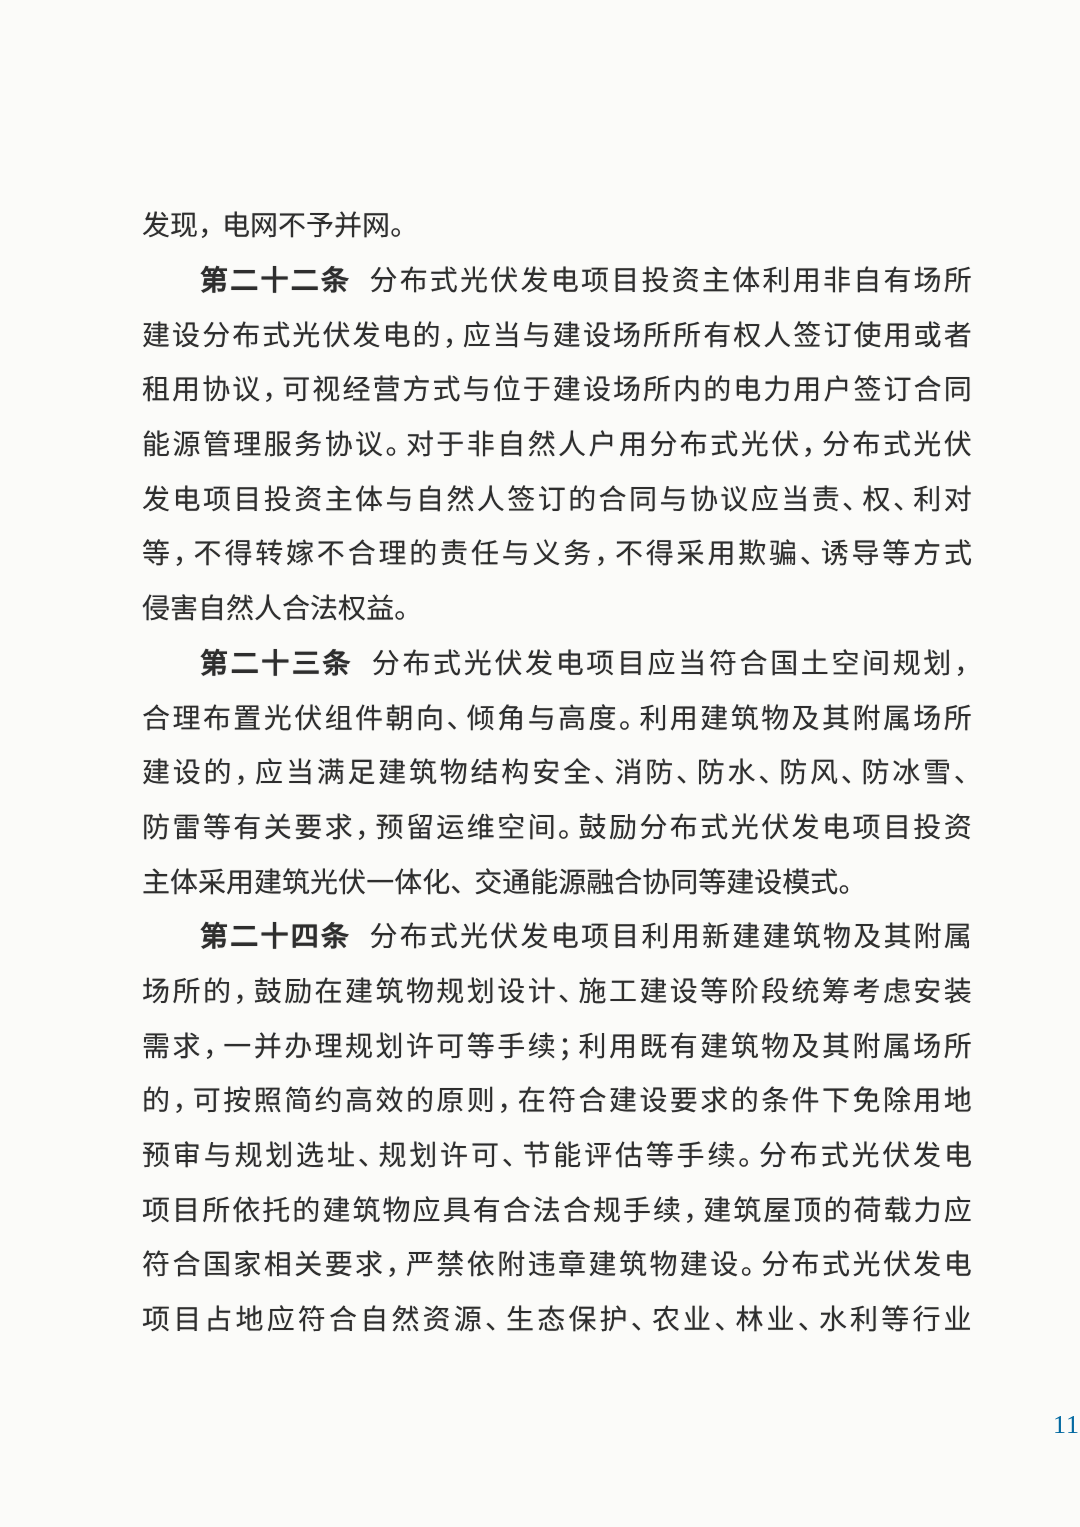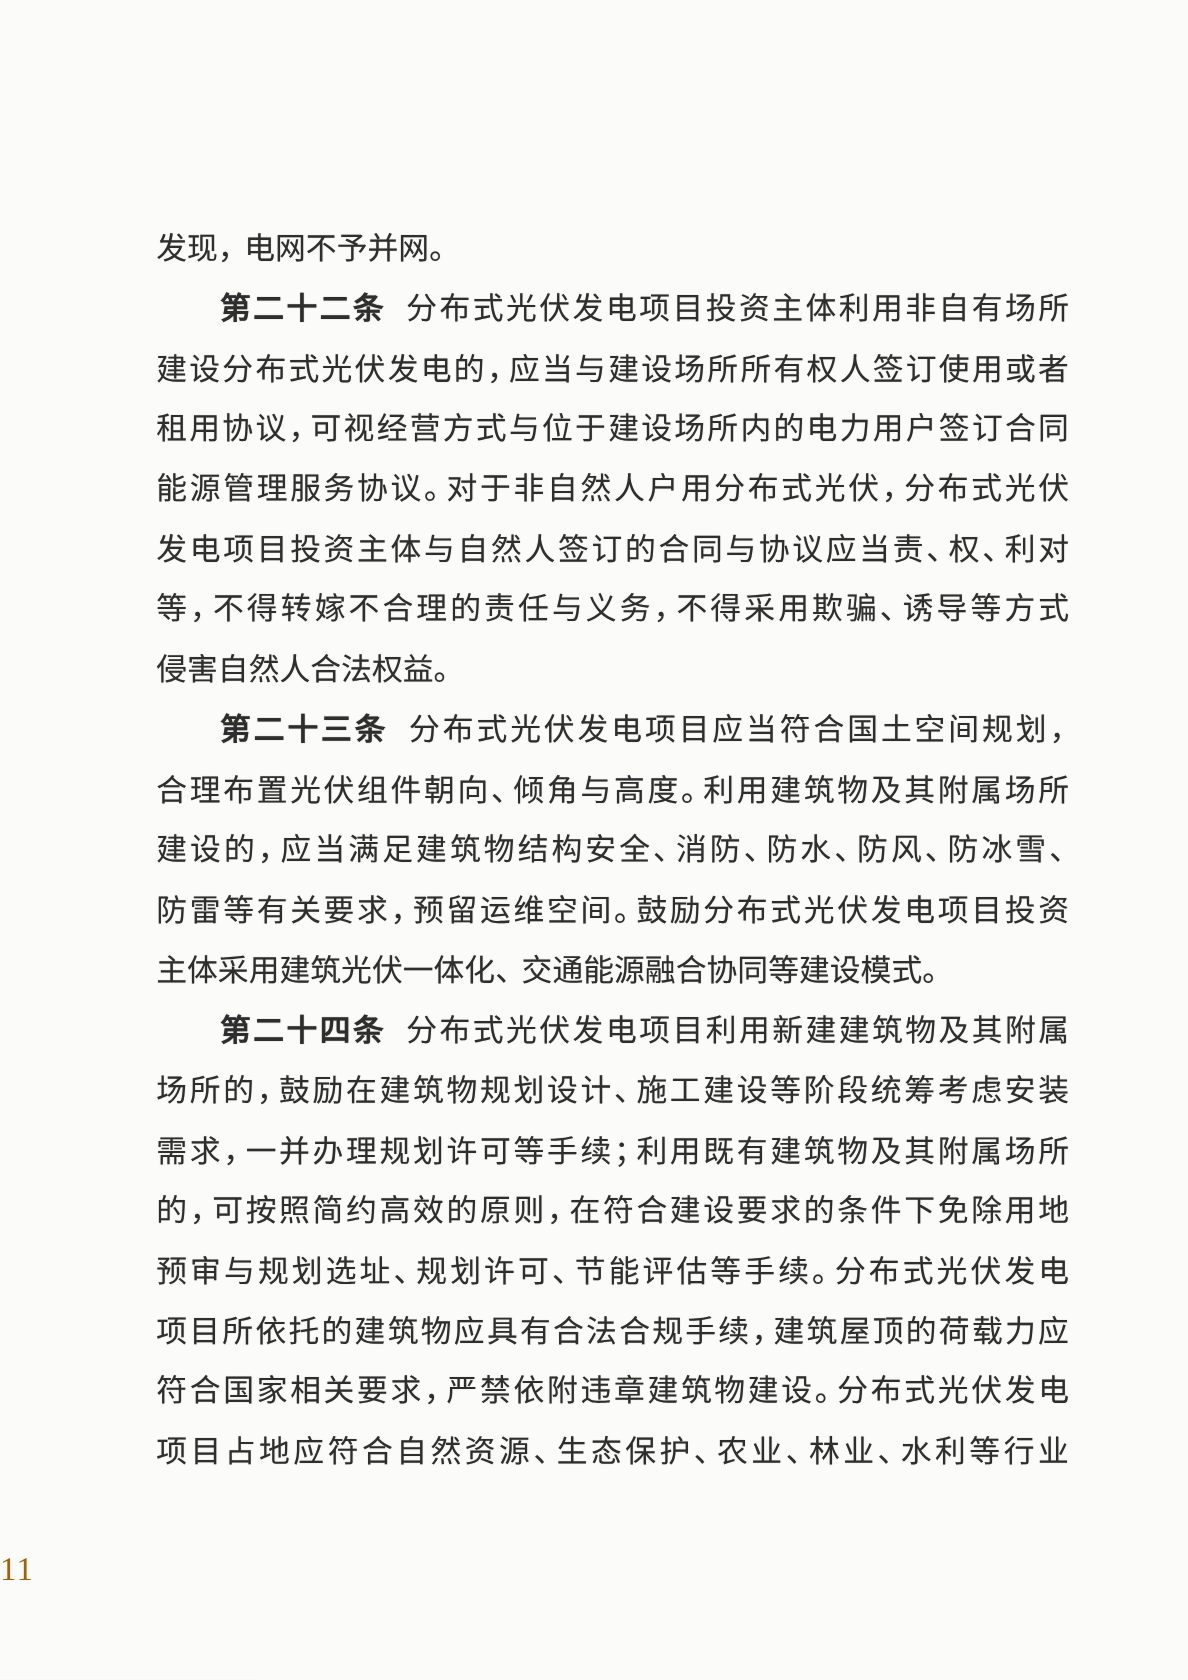--- a/index.html
+++ b/index.html
@@ -37,24 +37,24 @@
     font-weight: 700;
     font-family: "Liberation Sans", "DejaVu Sans", sans-serif;
     text-shadow: 0 0 1px rgba(30,30,30,0.5);
   }
   .gap { width: 16px; }
   .page-number {
     position: absolute;
     top: 1410px;
     left: 0;
     width: 100%;
-    text-align: left;
-    font-size: 30px;
+    text-align: right;
+    font-size: 26px;
     letter-spacing: 1px;
-    color: #a16207;
+    color: #0369a1;
   }
 </style>
 </head>
 <body>
 
 <div class="page">
   <div class="body-text" id="doc-lines">
       <div class="line">
         <span class="ch">发</span>
         <span class="ch">现</span>

